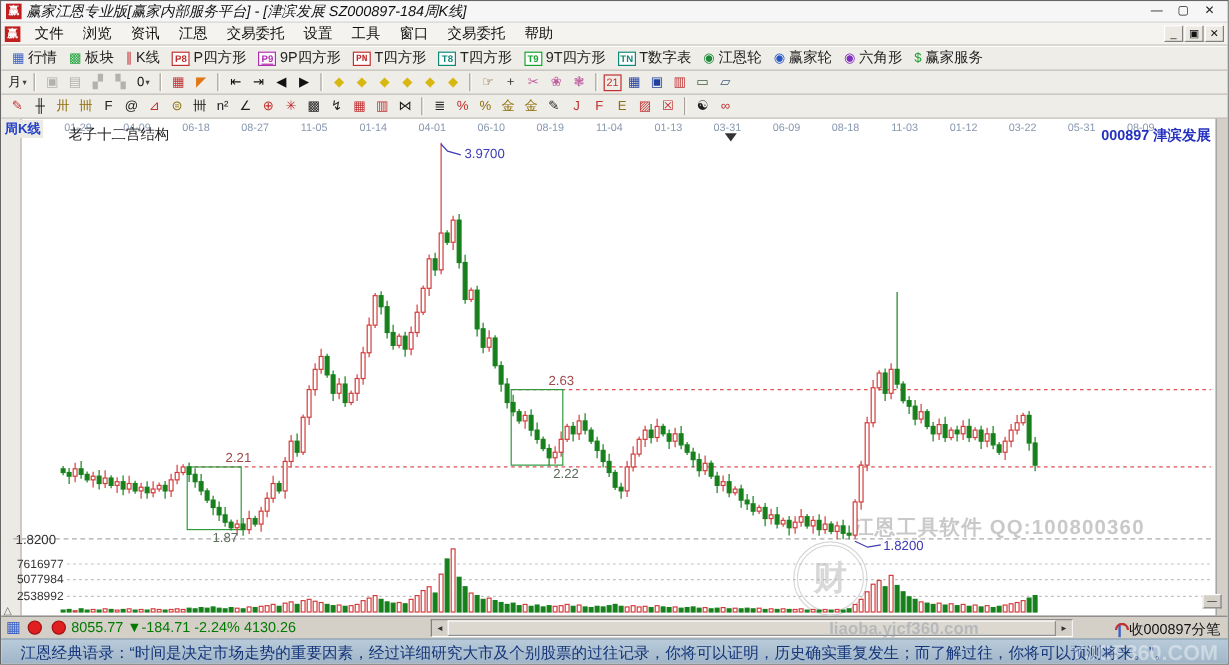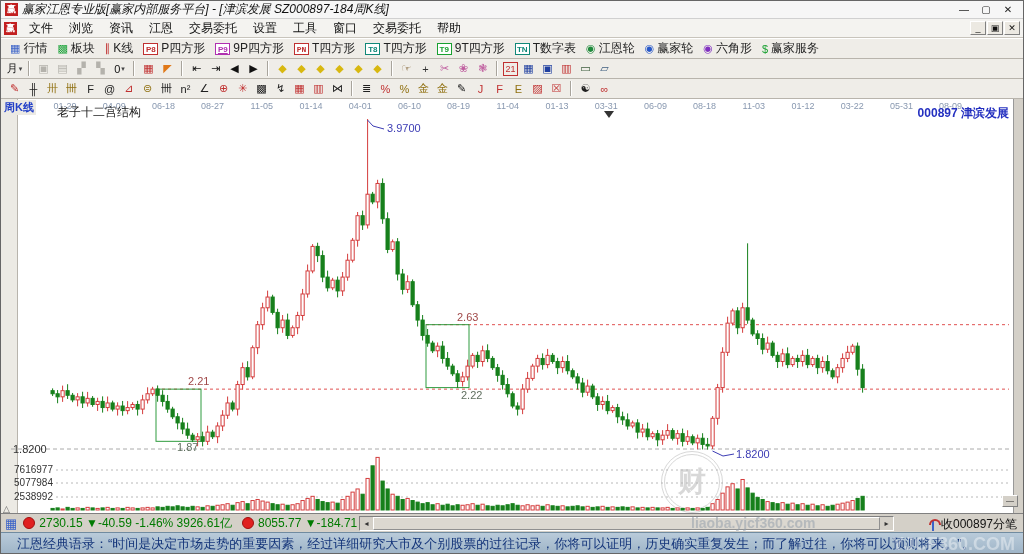--- a/index.html
+++ b/index.html
@@ -214,20 +214,21 @@
       <span class="tsep"></span>
       <span class="icon" style="color: rgb(32, 32, 32);">☯</span>
       <span class="icon" style="color: rgb(192, 48, 48);">∞</span>
     </div>
 
   <div id="main"></div>
   <div id="leftstrip"></div>
   <div id="rightstrip"></div>
   <div id="paneltab">周K线</div>
 
+  <div class="wm" id="wm-tool">江恩工具软件  QQ:100800360</div>
   <div class="wm" id="wm-logo">财</div>
 
   <svg id="ksvg" viewBox="0 98 1012 414">
       <text x="64" y="108" text-anchor="middle" font-size="9" fill="#8898b0">01-29</text>
       <text x="113.2" y="108" text-anchor="middle" font-size="9" fill="#8898b0">04-09</text>
       <text x="162.4" y="108" text-anchor="middle" font-size="9" fill="#8898b0">06-18</text>
       <text x="211.60000000000002" y="108" text-anchor="middle" font-size="9" fill="#8898b0">08-27</text>
       <text x="260.8" y="108" text-anchor="middle" font-size="9" fill="#8898b0">11-05</text>
       <text x="310" y="108" text-anchor="middle" font-size="9" fill="#8898b0">01-14</text>
       <text x="359.20000000000005" y="108" text-anchor="middle" font-size="9" fill="#8898b0">04-01</text>
@@ -755,21 +756,20 @@
       <text x="176" y="450.3255813953488" font-size="11" fill="#5f6f5f">1.87</text>
       <text x="456" y="319.67441860465124" font-size="11" fill="#a04848">2.63</text>
       <text x="460" y="397.6046511627907" font-size="11" fill="#5f6f5f">2.22</text>
       <text x="12" y="452" font-size="11" fill="#333">1.8200</text>
     </svg>
   <div id="collapsebtn">—</div>
 
   <div class="row" id="statusrow">
     <span class="sgrid">▦</span>
     <span class="sicon"></span>
-    <span class="stxt">2730.15 ▼-40.59 -1.46% 3926.61亿</span>
     <span class="sicon"></span>
     <span class="stxt">8055.77 ▼-184.71 -2.24% 4130.26</span>
     <div id="wm-site">liaoba.yjcf360.com</div>
     <div id="scrollbar">
       <span class="sbtn">◂</span>
       <span class="sthumb"></span>
       <span class="sbtn">▸</span>
     </div>
     <div id="rightlabel">
       <span class="antenna"></span>

